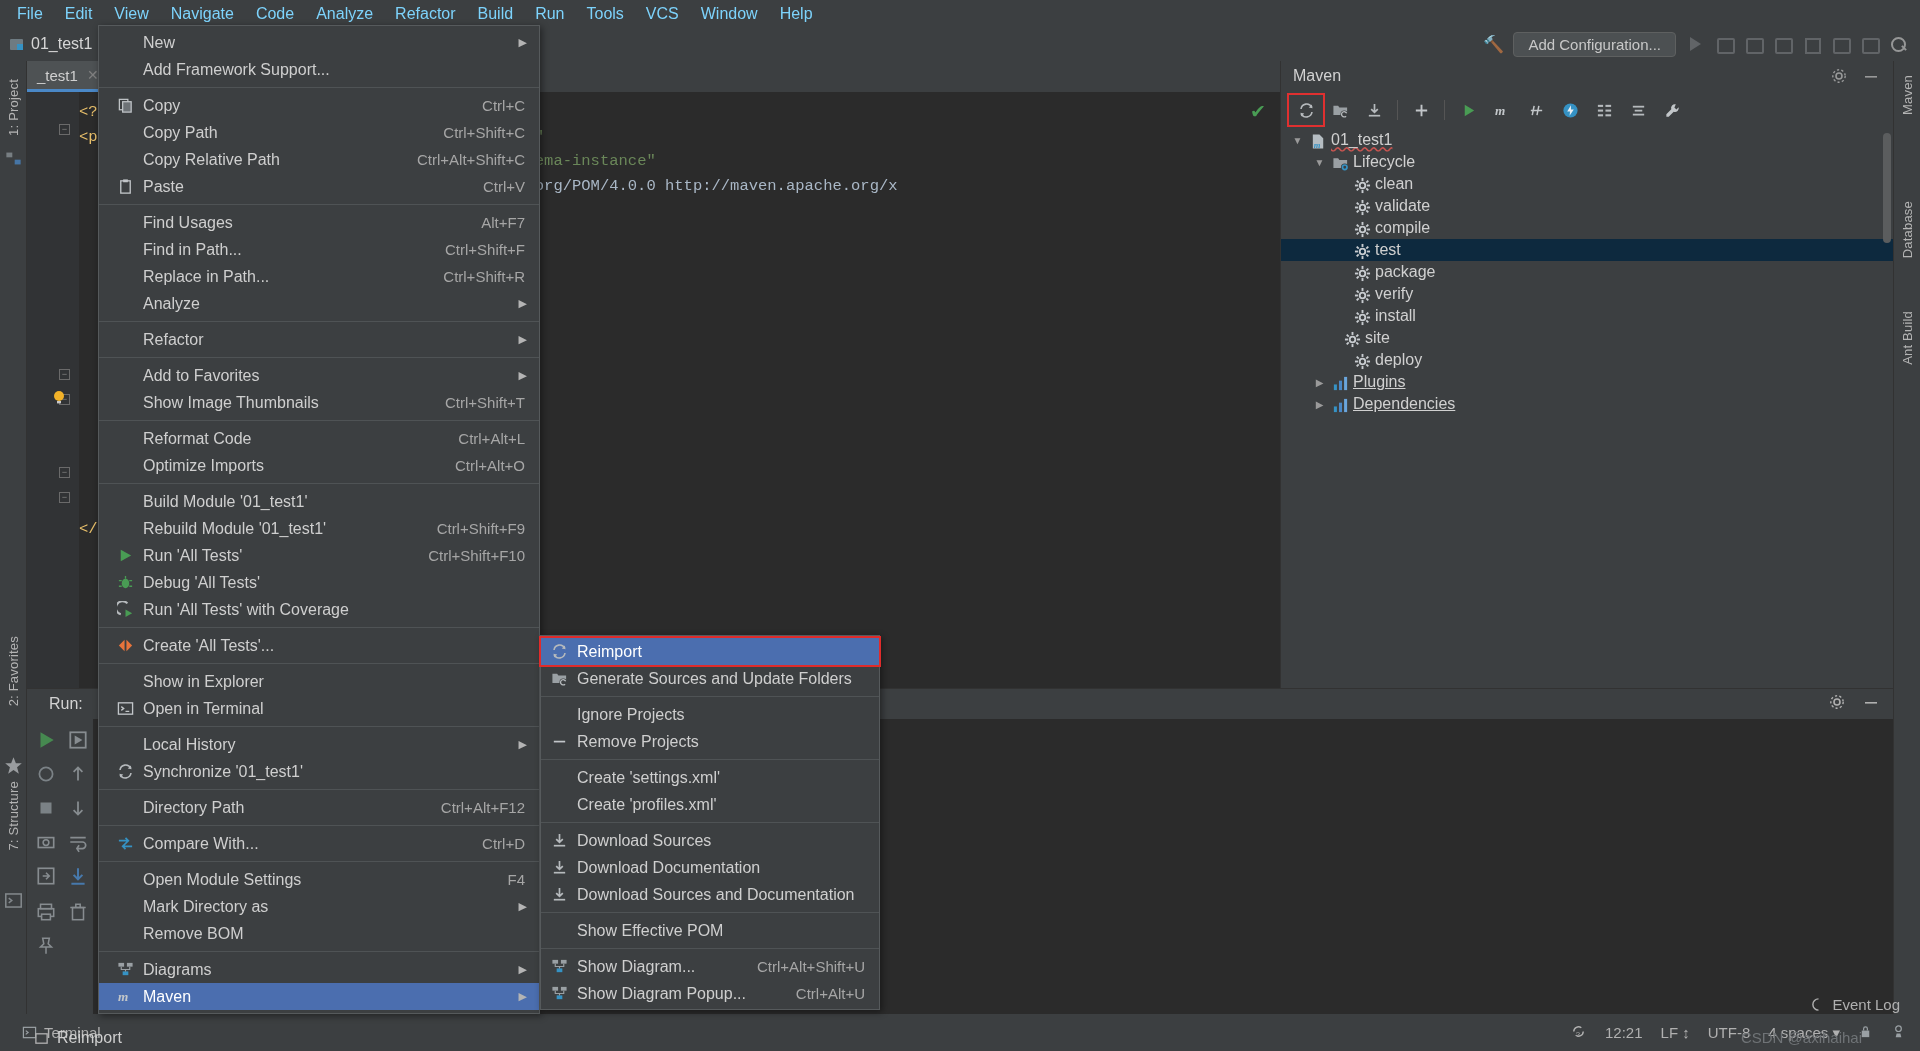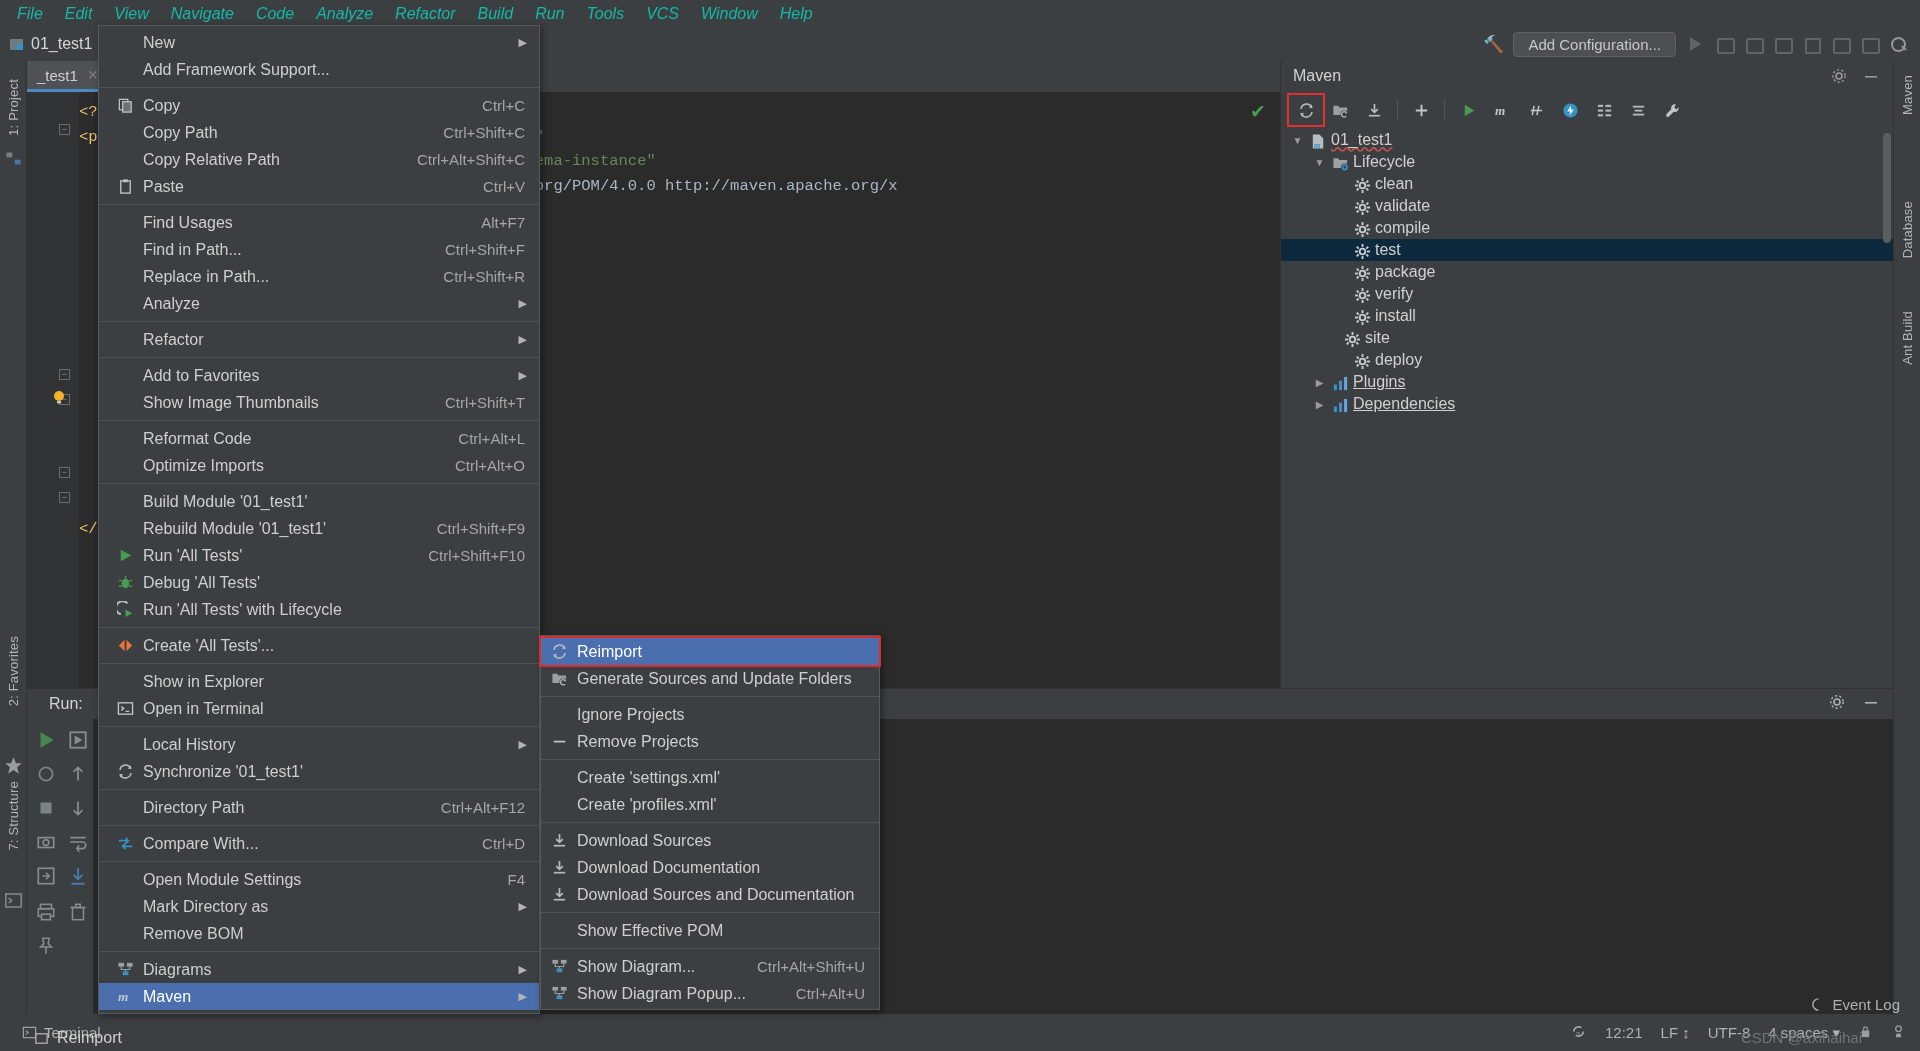--- a/index.html
+++ b/index.html
@@ -11,21 +11,21 @@
     overflow: hidden;
   }
   #app { position: relative; width: 1920px; height: 1051px; }
 
   
   .menubar {
     position: absolute; left: 0; top: 0; width: 1920px; height: 27px;
     background: #3c3f41; display: flex; align-items: center;
     padding-left: 6px; font-size: 16px;
   }
-  .menubar .mi { padding: 2px 11px; color: #14b8a6; white-space: nowrap; font-style: italic; }
+  .menubar .mi { padding: 2px 11px; color: #7dd3fc; white-space: nowrap; }
 
   
   .toolbar {
     position: absolute; left: 0; top: 27px; width: 1920px; height: 34px;
     background: #3c3f41; display: flex; align-items: center;
   }
   .proj-chip { display:flex; align-items:center; gap:6px; padding-left: 10px; font-size: 16px; color: #d6d6d6;}
   .proj-ico {
     width: 15px; height: 13px; position: relative; display:inline-block;
   }
@@ -870,21 +870,21 @@
         <span class="lbl">Debug 'All Tests'</span>
         <span class="acc"></span>
       </div>
       <div class="ctxitem">
         <span class="ico">
           <svg class="i-svg" viewBox="0 0 18 18">
             <path d="M11 2.5A7 7 0 104 14" stroke="#b6babd" fill="none" stroke-width="2.2"></path>
             <polygon points="9,9 16,13 9,17" fill="#499c54"></polygon>
           </svg>
         </span>
-        <span class="lbl">Run 'All Tests' with Lifecycle</span>
+        <span class="lbl">Run 'All Tests' with Coverage</span>
         <span class="acc"></span>
       </div>
       <div class="ctxsep"></div>
       <div class="ctxitem">
         <span class="ico">
           <svg class="i-svg" viewBox="0 0 18 18">
             <polygon points="8,3 8,15 2,9" fill="#e8743b"></polygon>
             <polygon points="10,3 10,15 16,9" fill="#e8743b"></polygon>
           </svg>
         </span>

